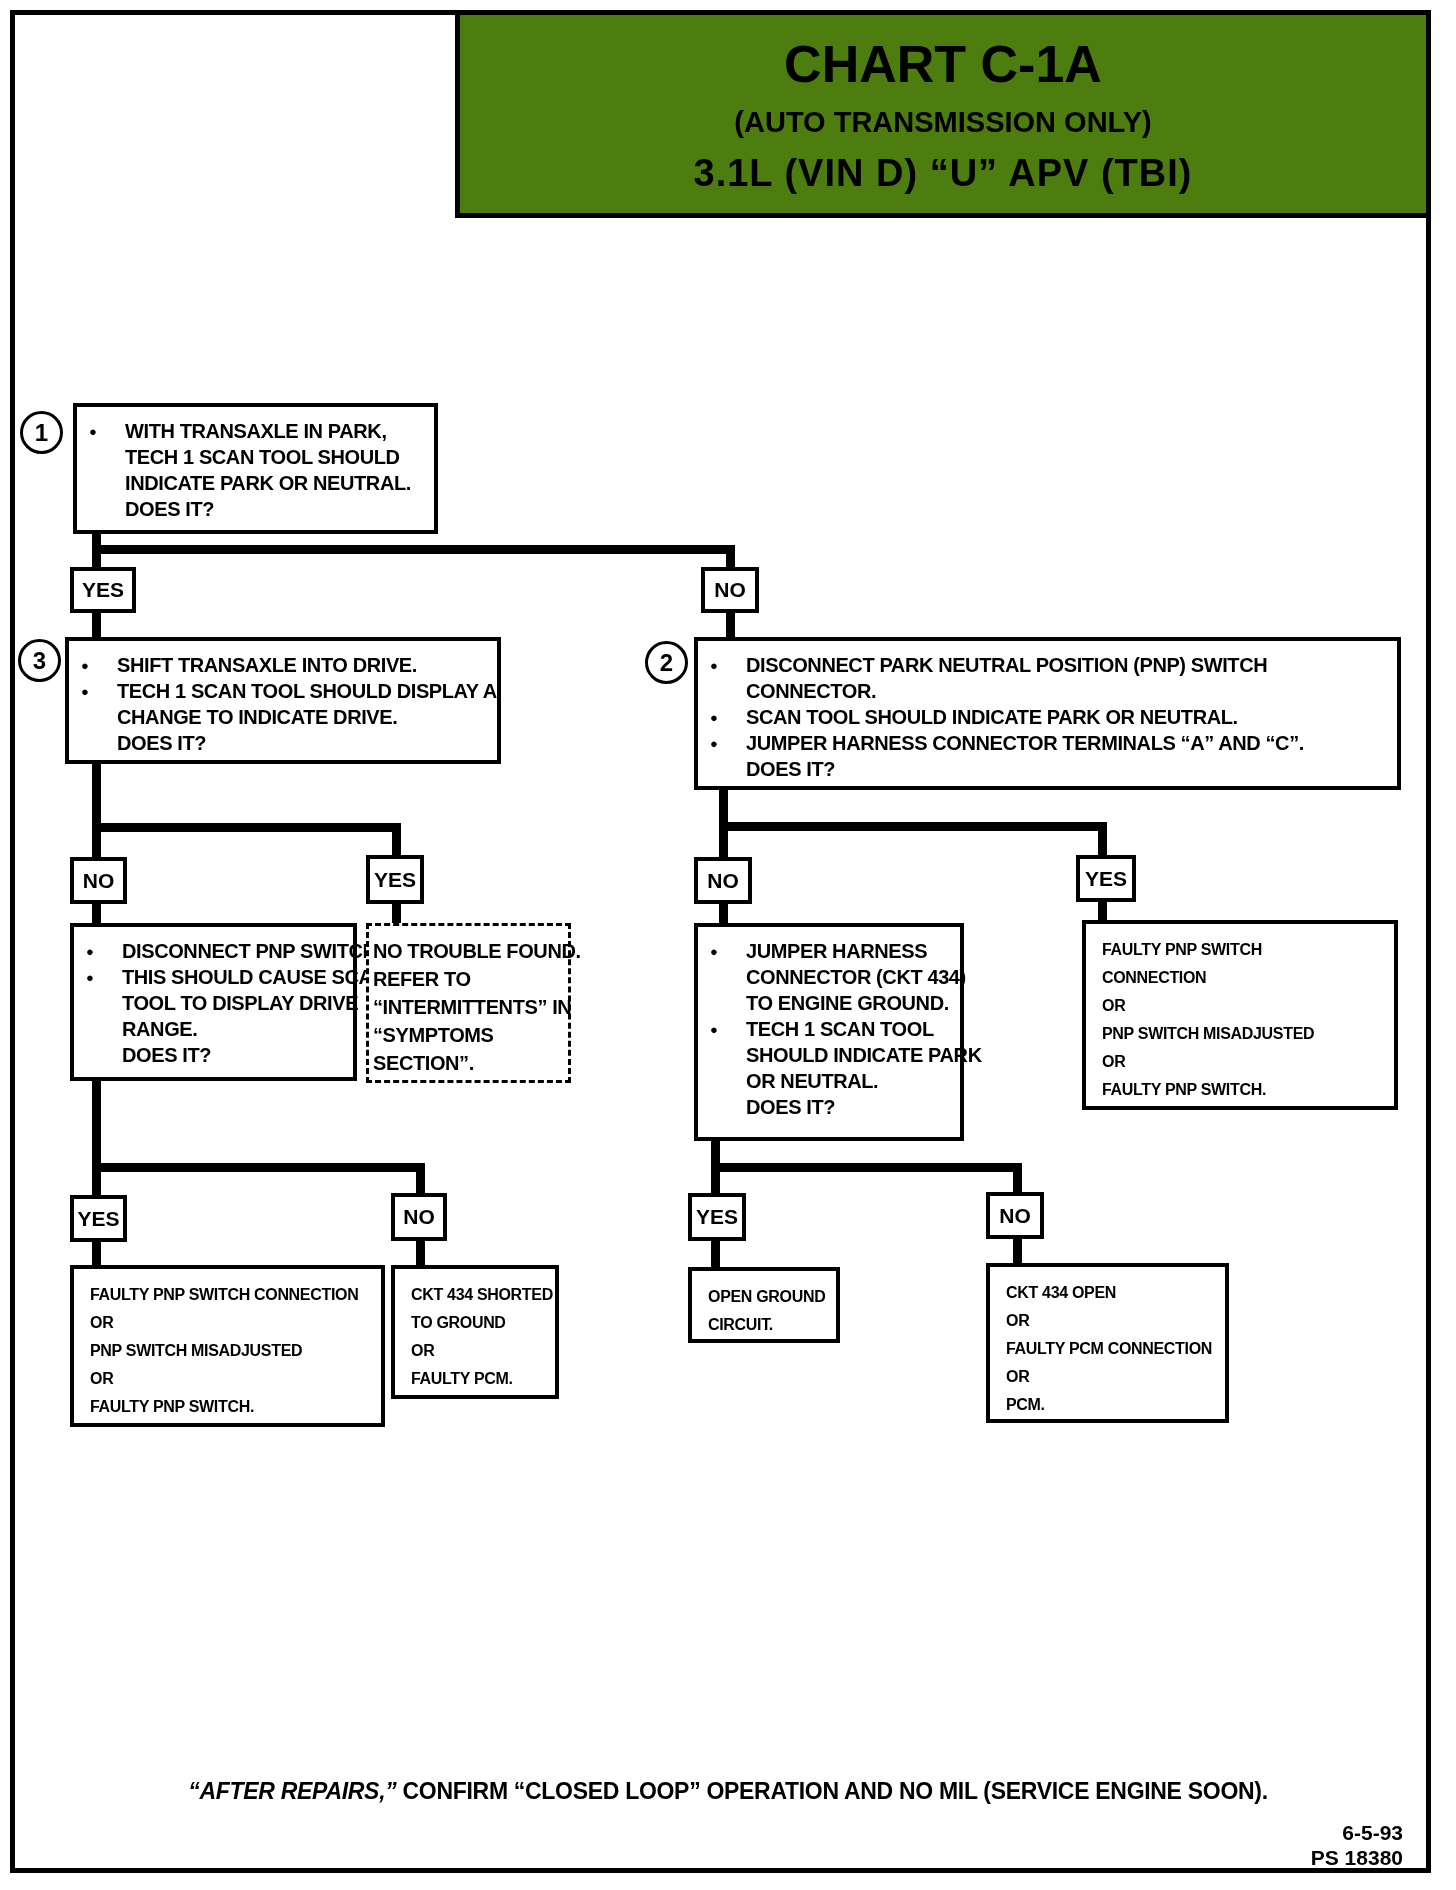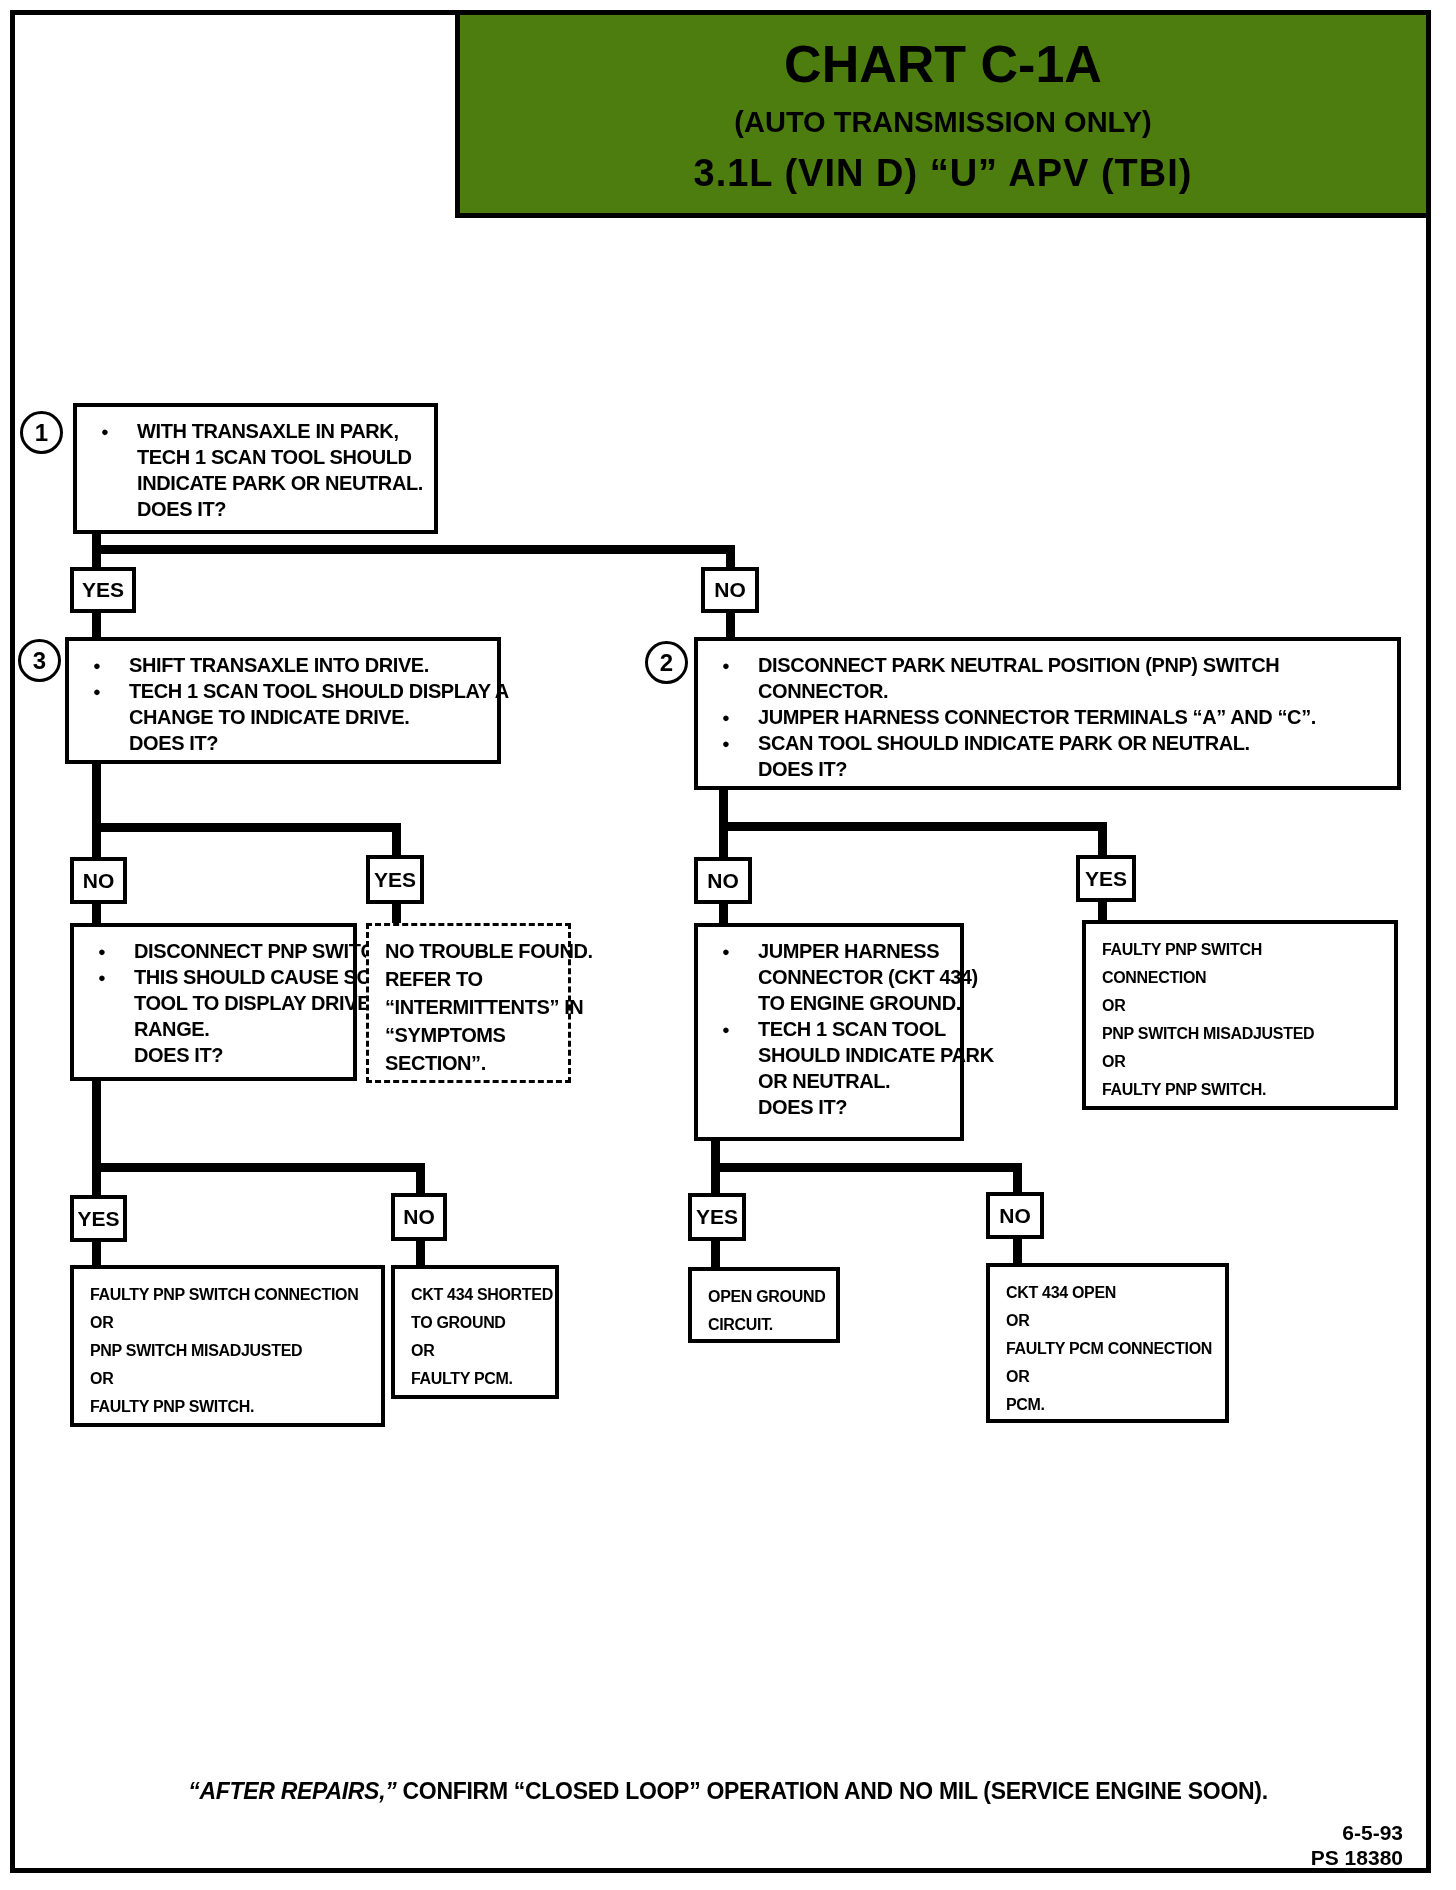--- a/index.html
+++ b/index.html
@@ -19,21 +19,21 @@
   .tt2 { font-size:36px; letter-spacing:-0.5px; white-space:nowrap; }
   .tt3 { font-size:29px; }
   .tt4 { font-size:38px; letter-spacing:1px; }
   .badge {
     width:43px; height:43px; border:3px solid #000; border-radius:50%;
     display:flex; align-items:center; justify-content:center; font-size:24px; background:#fff;
   }
   .node {
     border:4px solid #000; background:#fff;
     font-size:20px; line-height:26px; letter-spacing:-0.02em;
-    padding:11px 8px 6px 12px;
+    padding:11px 8px 6px 0;
   }
   .node .ln { white-space:nowrap; }
   .node .ln.b { padding-left:48px; position:relative; }
   .node .ln.b::before { content:"\25CF"; position:absolute; left:12px; top:1px; font-size:13px; }
   .node .ln.c { padding-left:48px; }
   .node .ln.p { padding-left:4px; }
   .res { font-size:16px; line-height:28px; padding:12px 6px 6px 12px; }
   .dashed { border:3px dashed #000; }
   .lab {
     border:4px solid #000; background:#fff; display:flex; align-items:center;
@@ -116,22 +116,22 @@
 <div class="abs node" style="left:65px;top:637px;width:436px;height:127px;">
   <div class="ln b">SHIFT TRANSAXLE INTO DRIVE.</div>
   <div class="ln b">TECH 1 SCAN TOOL SHOULD DISPLAY A</div>
   <div class="ln c">CHANGE TO INDICATE DRIVE.</div>
   <div class="ln c">DOES IT?</div>
 </div>
 
 <div class="abs node" style="left:694px;top:637px;width:707px;height:153px;">
   <div class="ln b">DISCONNECT PARK NEUTRAL POSITION (PNP) SWITCH</div>
   <div class="ln c">CONNECTOR.</div>
+  <div class="ln b">SCAN TOOL SHOULD INDICATE PARK OR NEUTRAL.</div>
   <div class="ln b">JUMPER HARNESS CONNECTOR TERMINALS “A” AND “C”.</div>
-  <div class="ln b">SCAN TOOL SHOULD INDICATE PARK OR NEUTRAL.</div>
   <div class="ln c">DOES IT?</div>
 </div>
 
 <div class="abs node" style="left:70px;top:923px;width:287px;height:158px;">
   <div class="ln b">DISCONNECT PNP SWITCH.</div>
   <div class="ln b">THIS SHOULD CAUSE SCAN</div>
   <div class="ln c">TOOL TO DISPLAY DRIVE</div>
   <div class="ln c">RANGE.</div>
   <div class="ln c">DOES IT?</div>
 </div>

